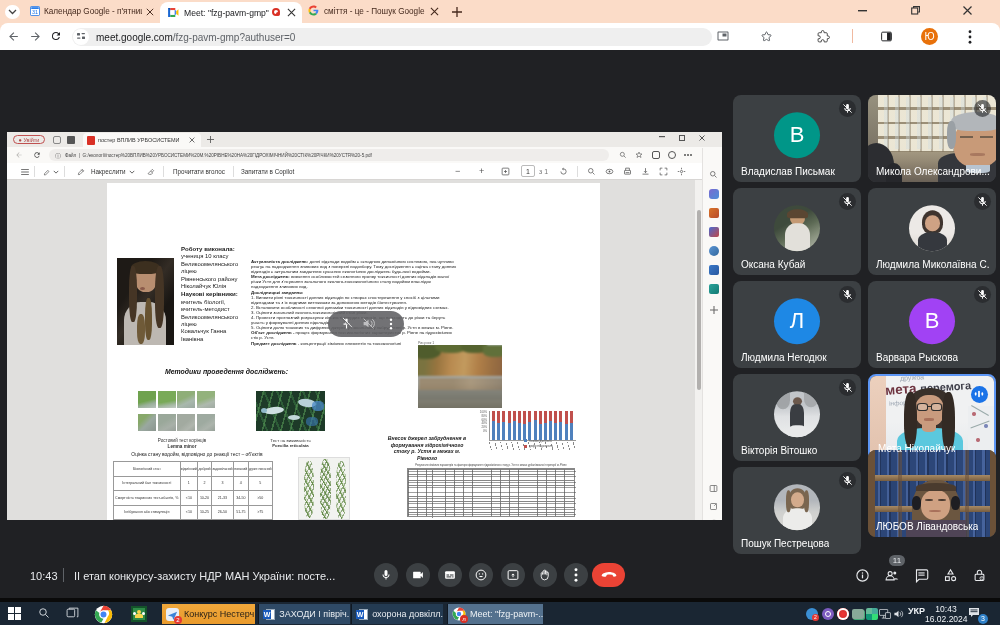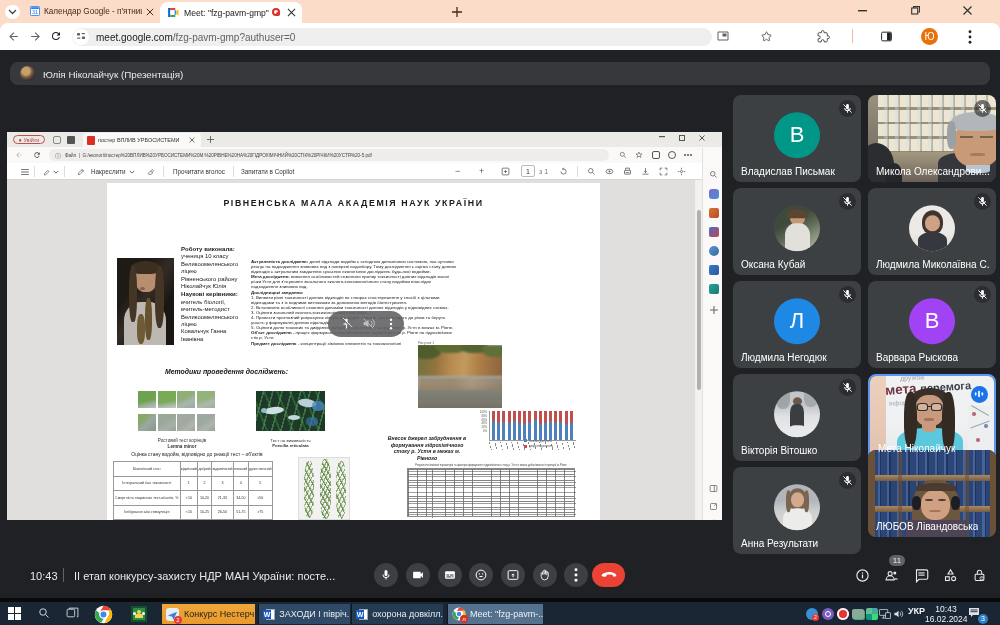--- a/index.html
+++ b/index.html
@@ -40,20 +40,32 @@
         <path d="M18 7l5-4v14l-5-4z" fill="#fbbc04"></path>
       </svg>
     <span class="abs" style="left:24px;top:5.5px;white-space:nowrap;">Meet: "fzg-pavm-gmp"</span>
     <span class="abs" style="left:112px;top:6px;width:8px;height:8px;border-radius:50%;border:2px solid #d93025;"></span>
       <span class="abs" style="left:116px;top:10px;width:4px;height:4px;border-radius:50%;background:#d93025;"></span>
     <svg class="abs" style="left:127px;top:6px;" width="9" height="9" viewBox="0 0 10 10">
         <path d="M1 1l8 8M9 1l-8 8" stroke="#333" stroke-width="1.2"></path>
       </svg>
   </div>
 
+  <div class="abs" style="left:302px;top:3px;width:140px;height:18px;font-size:8.2px;color:#452a1e;">
+    <svg class="abs" style="left:6px;top:2px;" width="11" height="11" viewBox="0 0 48 48">
+        <path fill="#4285F4" d="M45.1 24.5c0-1.6-.1-2.7-.4-4H24v7.3h12.1c-.2 2-1.6 5-4.5 7l6.9 5.4c4.1-3.8 6.6-9.4 6.6-15.7z"></path>
+        <path fill="#34A853" d="M24 46c5.9 0 10.9-2 14.5-5.3l-6.9-5.4c-1.9 1.3-4.4 2.2-7.6 2.2-5.8 0-10.7-3.8-12.5-9.1l-7.2 5.6C7.9 41.2 15.4 46 24 46z"></path>
+        <path fill="#FBBC05" d="M11.5 28.4c-.5-1.4-.8-2.8-.8-4.4s.3-3 .8-4.4l-7.2-5.6C2.8 16.9 2 20.3 2 24s.8 7.1 2.3 10z"></path>
+        <path fill="#EA4335" d="M24 10.5c4.1 0 6.9 1.8 8.5 3.3l6.2-6.1C35 4.3 29.9 2 24 2 15.4 2 7.9 6.8 4.3 14l7.2 5.6c1.8-5.3 6.7-9.1 12.5-9.1z"></path>
+      </svg>
+    <span class="abs" style="left:22px;top:4px;white-space:nowrap;">сміття - це - Пошук Google</span>
+    <svg class="abs" style="left:128px;top:4px;" width="9" height="9" viewBox="0 0 10 10">
+        <path d="M1 1l8 8M9 1l-8 8" stroke="#45291d" stroke-width="1.2"></path>
+      </svg>
+  </div>
 
   <svg class="abs" style="left:452px;top:7px;" width="10" height="10" viewBox="0 0 10 10">
       <path d="M5 0v10M0 5h10" stroke="#45291d" stroke-width="1.3"></path>
     </svg>
 
   <svg class="abs" style="left:858px;top:10px;" width="9" height="2" viewBox="0 0 9 2">
       <rect width="9" height="1.4" fill="#333"></rect>
     </svg>
   <svg class="abs" style="left:911px;top:6px;" width="9" height="9" viewBox="0 0 9 9">
       <rect x="0.7" y="2" width="6" height="6" fill="none" stroke="#333" stroke-width="1.1"></rect>
@@ -108,24 +120,20 @@
 
   <svg class="abs" style="left:968px;top:6.5px;" width="4" height="14" viewBox="0 0 4 16">
       <circle cx="2" cy="2" r="1.6" fill="#202124"></circle>
       <circle cx="2" cy="8" r="1.6" fill="#202124"></circle>
       <circle cx="2" cy="14" r="1.6" fill="#202124"></circle>
     </svg>
 </div>
 
 <div class="abs" id="meet" style="left:0;top:50px;width:1000px;height:548px;background:#202124;">
 
-  <div class="abs" style="left:10px;top:12px;width:980px;height:23px;background:#37383b;border-radius:8px;">
-    <div class="abs" style="left:10px;top:4px;width:15px;height:15px;border-radius:50%;background:radial-gradient(circle at 40% 35%, #c8a06a 0 28%, #7a5f45 45%, #3a332a 70%, #262420 100%);"></div>
-    <div class="abs" style="left:33px;top:6.5px;font-size:9.8px;color:#e8eaed;">Юлія Ніколайчук (Презентація)</div>
-  </div>
   <div id="tiles">
   <style>
     .tile { position:absolute; width:128px; height:87px; background:#3c4043; border-radius:8px; overflow:hidden; }
     .tname { position:absolute; left:8px; bottom:5px; font-size:10px; color:#fff; white-space:nowrap; max-width:114px; overflow:hidden; z-index:5;}
     .mic { position:absolute; right:5px; top:5px; width:17px; height:17px; border-radius:50%; background:rgba(32,33,36,.6); z-index:5;}
     .avc { position:absolute; left:50%; top:50%; transform:translate(-50%,-58%); width:46px; height:46px; border-radius:50%; color:#fff; font-size:22px; text-align:center; line-height:46px; }
     .pav { position:absolute; left:50%; top:50%; transform:translate(-50%,-58%); width:46px; height:46px; border-radius:50%; overflow:hidden;}
   </style>
 
   <div class="tile" style="left:733px;top:45px;">
@@ -256,21 +264,21 @@
   </div>
 
   <div class="tile" style="left:733px;top:417px;">
     <div class="pav" style="background:linear-gradient(180deg,#b2b6bb 0 35%,#cfd0ce 60%,#dcdad6);filter:blur(0.4px);">
       <div class="abs" style="left:14px;top:4px;width:19px;height:22px;background:#7a6650;border-radius:50% 50% 42% 42%;"></div>
       <div class="abs" style="left:17px;top:8px;width:13px;height:15px;background:#d3ab8c;border-radius:48%;"></div>
       <div class="abs" style="left:9px;top:24px;width:29px;height:22px;background:#ececea;border-radius:44% 44% 0 0;"></div>
       <div class="abs" style="left:12px;top:6px;width:5px;height:22px;background:#7a6650;border-radius:40%;"></div>
       <div class="abs" style="left:30px;top:6px;width:5px;height:22px;background:#7a6650;border-radius:40%;"></div>
     </div>
-    <div class="tname">Анна Результати</div>
+    <div class="tname">Пошук Пестрецова</div>
     <div class="mic"><svg width="11" height="11" style="margin:3px" viewBox="0 0 24 24">
             <path d="M12 14a3 3 0 0 0 3-3V5a3 3 0 0 0-6 0v6a3 3 0 0 0 3 3zm5-3a5 5 0 0 1-10 0H5a7 7 0 0 0 6 6.9V21h2v-3.1A7 7 0 0 0 19 11z" fill="#fff"></path>
             <path d="M3 3l18 18" stroke="#fff" stroke-width="2"></path>
           </svg></div>
   </div>
   <div class="tile" style="left:868px;top:400px;text-decoration:underline;">
     <div class="abs" style="width:128px;height:87px;filter:blur(0.6px);">
       <div class="abs" style="left:0;top:0;width:128px;height:87px;background:#7a5f42;"></div>
 
       <div class="abs" style="left:4px;top:0px;width:124px;height:26px;background:repeating-linear-gradient(90deg,#2c4678 0 6px,#46639c 6px 8px,#22355c 8px 9.5px);"></div>
@@ -414,21 +422,20 @@
           <path d="M12 2v4m0 12v4M2 12h4m12 0h4" stroke="#555" stroke-width="2"></path>
         </svg>
       <svg class="abs" style="left:697px;top:4px;" width="9" height="9" viewBox="0 0 24 24">
           <circle cx="10" cy="10" r="6" fill="none" stroke="#555" stroke-width="2"></circle>
           <path d="M15 15l5 5" stroke="#555" stroke-width="2"></path>
         </svg>
     </div>
 
     <div class="abs" style="left:0;top:48px;width:715px;height:340px;background:#e0dfdd;">
       <div id="page" class="abs" style="left:100px;top:3px;width:493px;height:337px;background:#ffffff;overflow:hidden;">
-        <div class="abs" style="left:0;top:15px;width:493px;text-align:center;font-size:8.8px;font-weight:bold;color:#1a1a1a;letter-spacing:1.6px;">РІВНЕНСЬКА МАЛА АКАДЕМІЯ НАУК УКРАЇНИ</div>
 
         <div class="abs" style="left:74px;top:62px;width:66px;font-size:5.9px;line-height:7.4px;color:#222;">
           <b style="font-size:6.1px;">Роботу виконала:</b><br>учениця 10 класу<br>Великоомелянського<br>ліцею<br>Рівненського району<br>Ніколайчук Юлія<br><b style="font-size:6.1px;">Наукові керівники:</b><br>вчитель біології,<br>вчитель-методист<br>Великоомелянського<br>ліцею<br>Ковальчук Ганна<br>Іванівна
         </div>
 
         <div class="abs" style="left:10px;top:75px;width:57px;height:87px;background:linear-gradient(125deg,#1e1a16 0 30%,#332c25 48%,#191613 70%);overflow:hidden;">
           <div class="abs" style="left:0px;top:0px;width:57px;height:87px;filter:blur(0.6px);">
           <div class="abs" style="left:7px;top:44px;width:42px;height:46px;background:#bdb8b2;border-radius:40% 40% 0 0;"></div>
           <div class="abs" style="left:18px;top:9px;width:22px;height:25px;background:#b88e70;border-radius:46%;"></div>
           <div class="abs" style="left:14px;top:3px;width:29px;height:13px;background:#3c2f1f;border-radius:50% 50% 30% 30%;"></div>

